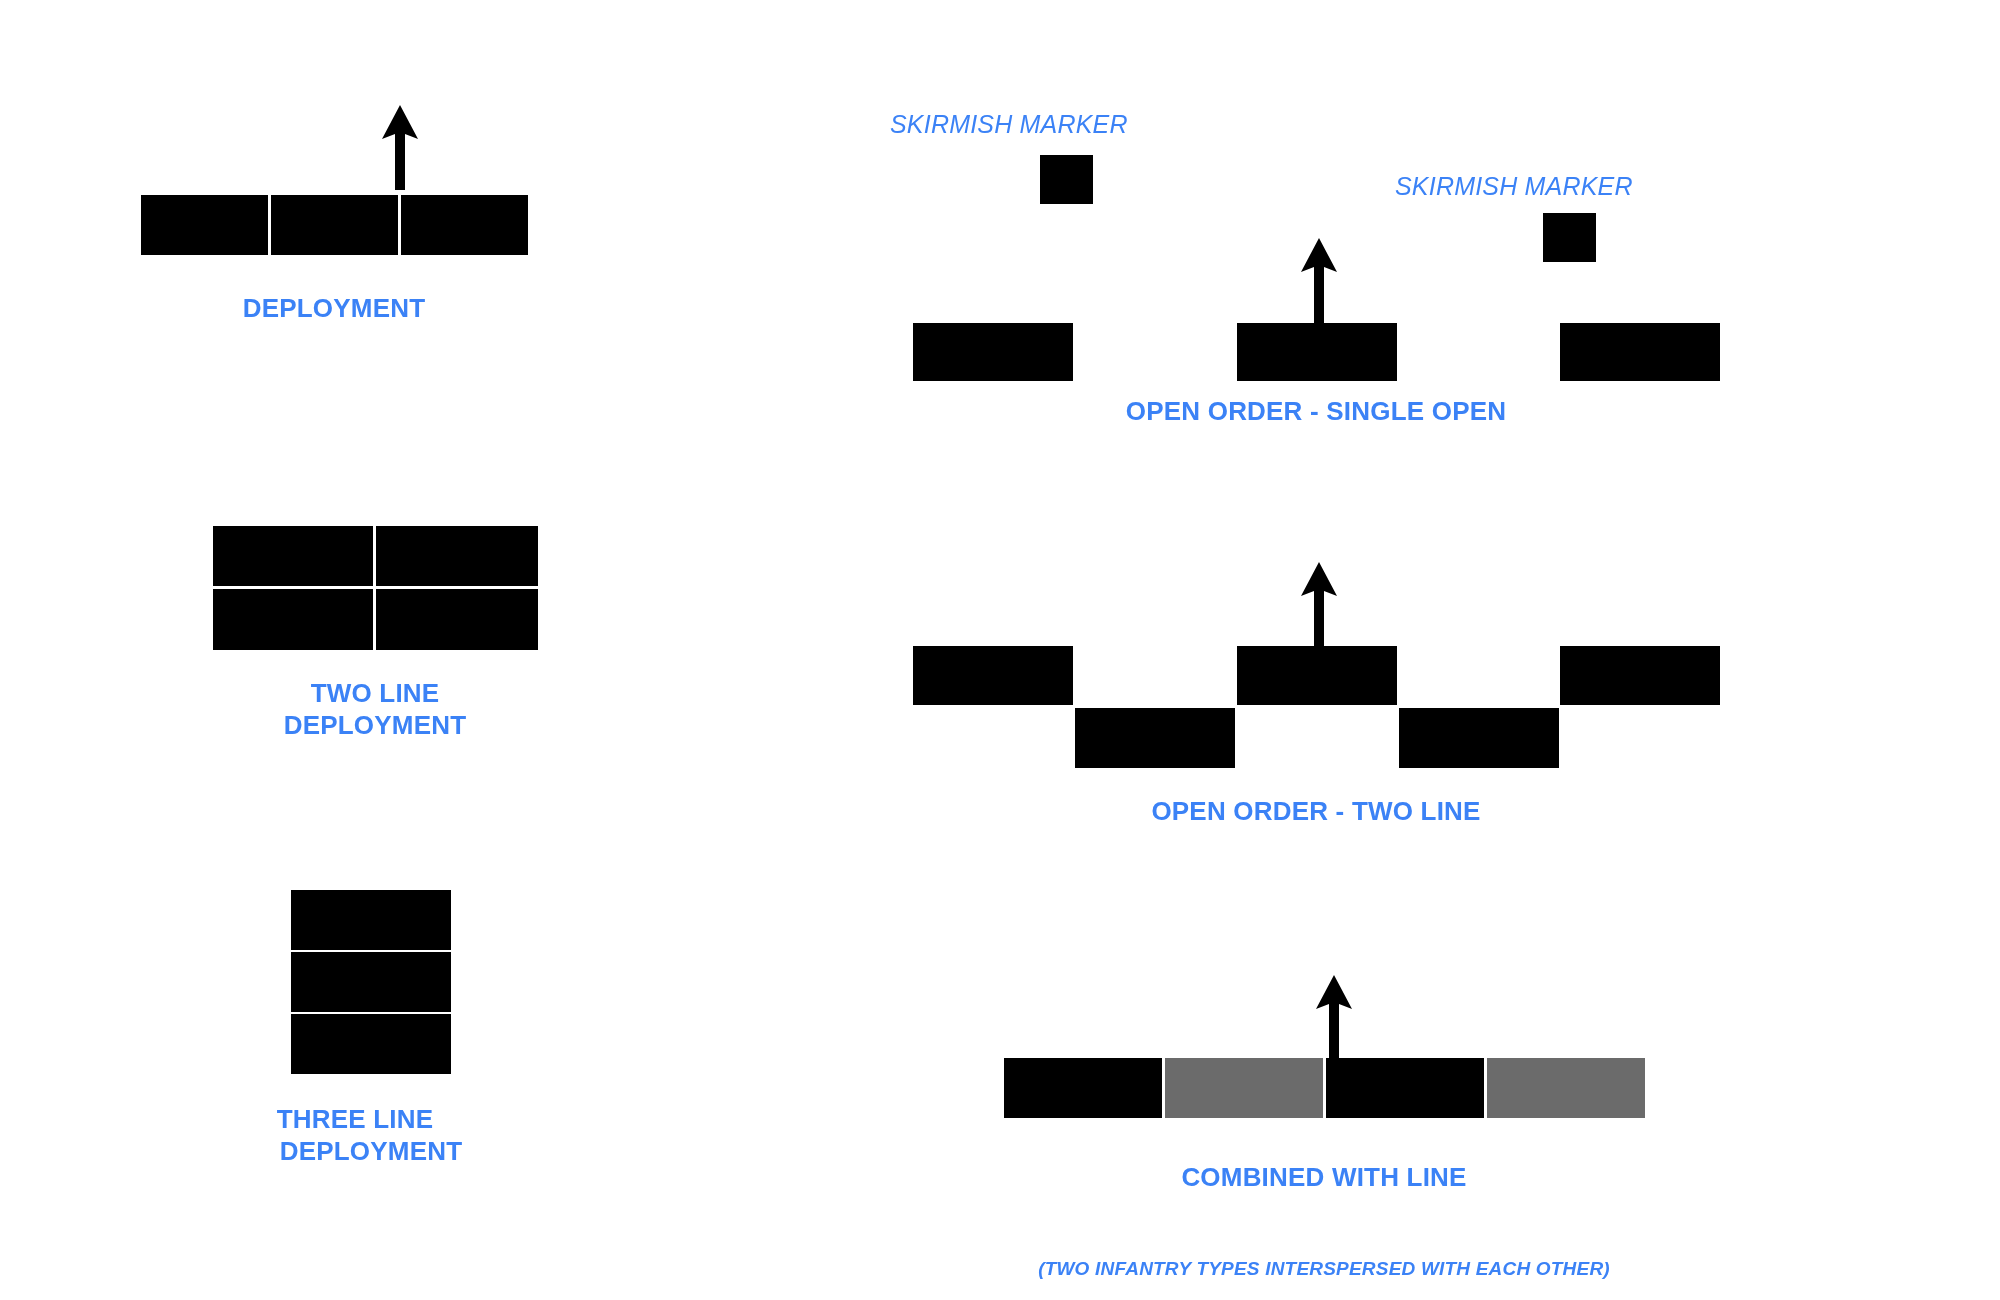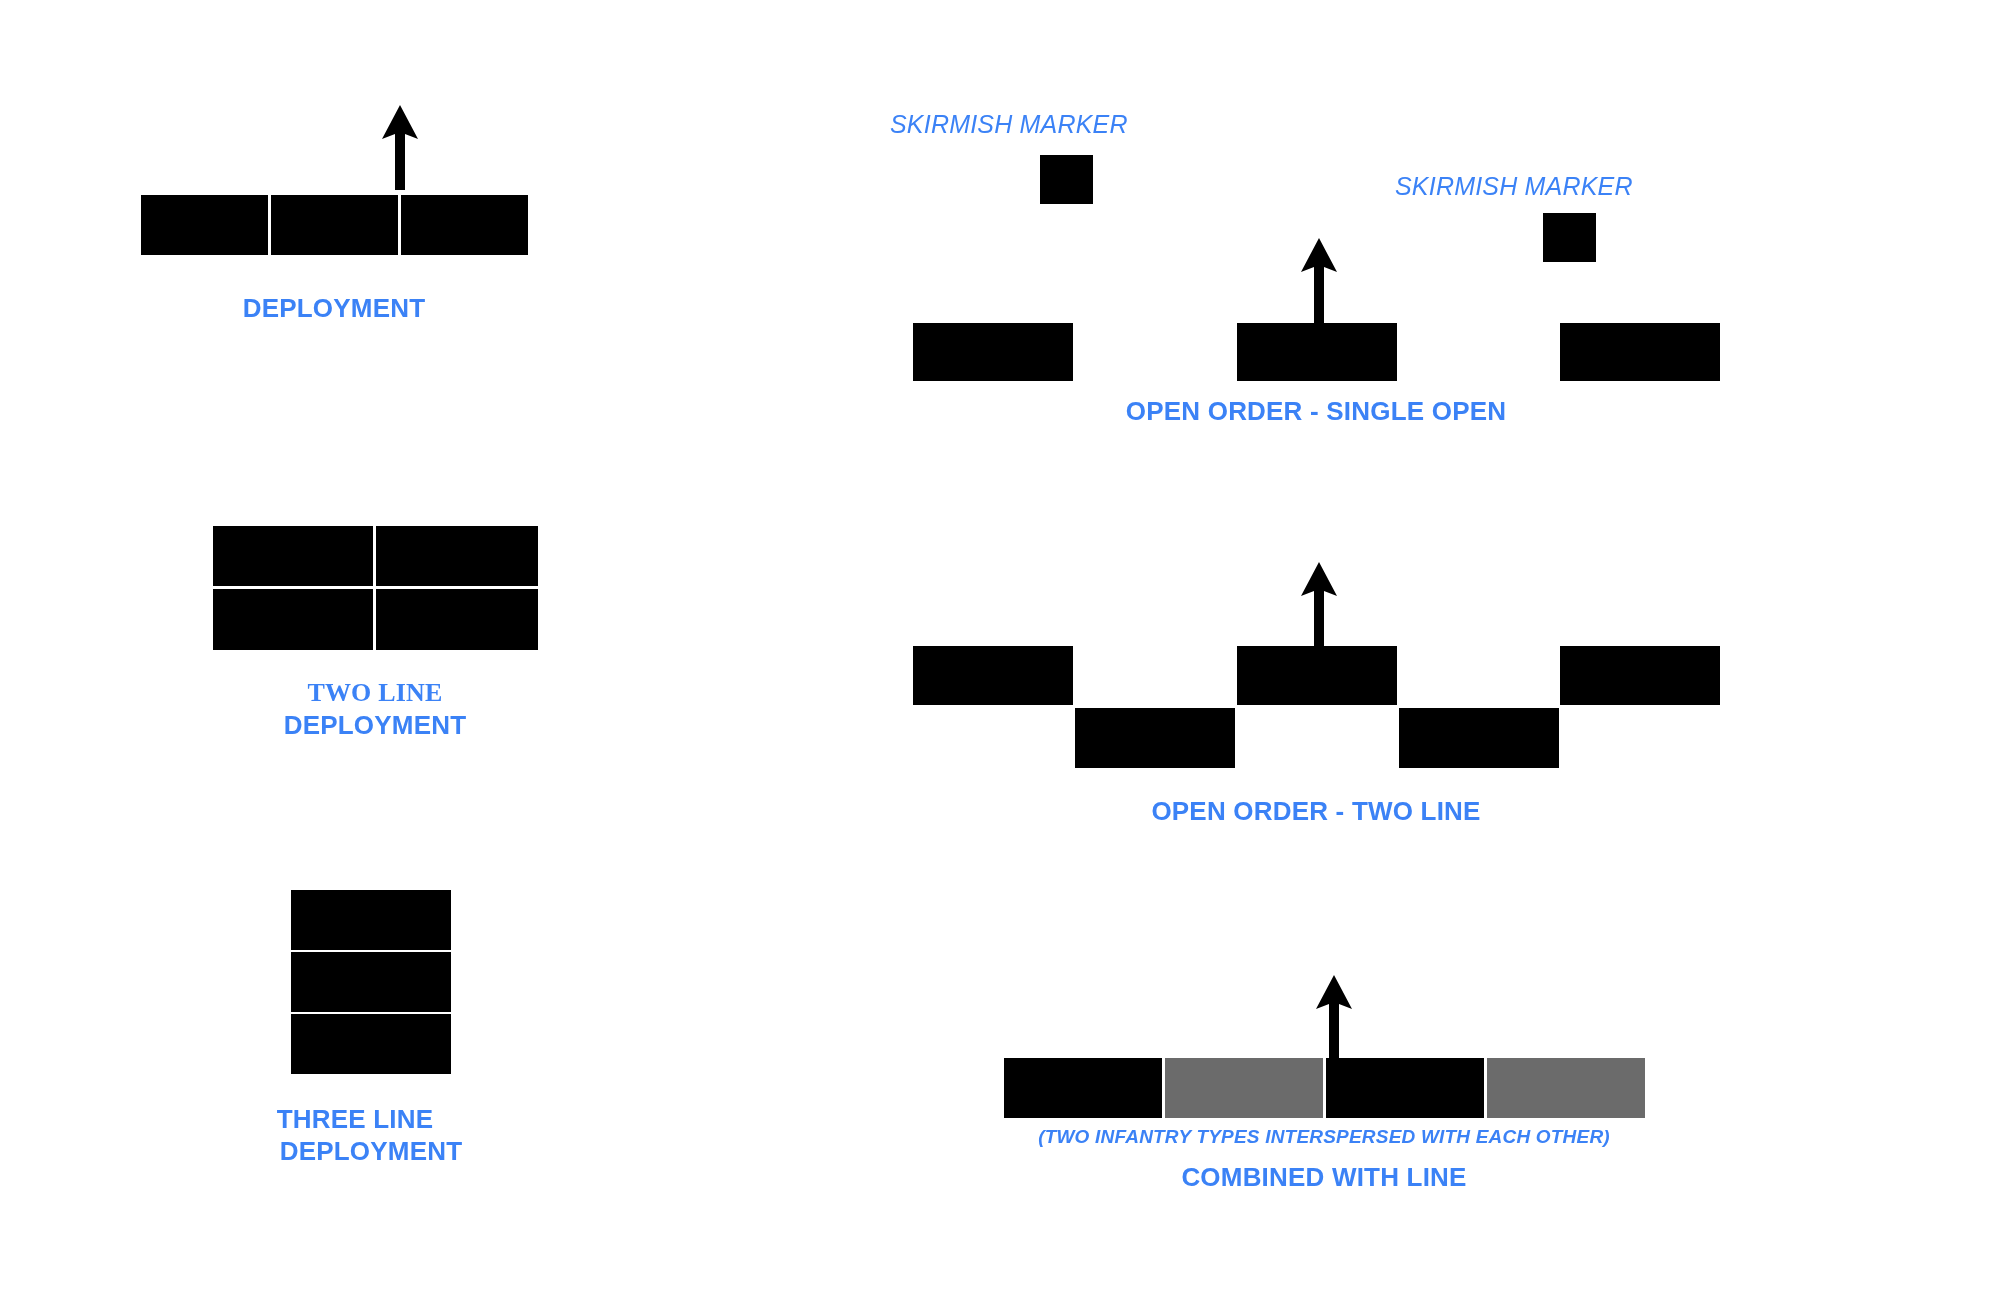--- a/index.html
+++ b/index.html
@@ -72,21 +72,21 @@
     <div class="unit" style="left:271px;top:195px;width:127px;height:60px;"></div>
     <div class="unit" style="left:401px;top:195px;width:127px;height:60px;"></div>
     <div class="label title" style="left:134px;top:293px;width:400px;">DEPLOYMENT</div>
   </div>
 
   <div class="group" style="left:0;top:0;width:660px;height:0;">
     <div class="unit" style="left:213px;top:526px;width:160px;height:60px;"></div>
     <div class="unit" style="left:376px;top:526px;width:162px;height:60px;"></div>
     <div class="unit" style="left:213px;top:589px;width:160px;height:61px;"></div>
     <div class="unit" style="left:376px;top:589px;width:162px;height:61px;"></div>
-    <div class="label title" style="left:175px;top:678px;width:400px;font-family:Liberation Serif, serif;">TWO LINE</div>
+    <div class="label title" style="left:175px;top:678px;width:400px;">TWO LINE</div>
     <div class="label title" style="left:175px;top:710px;width:400px;">DEPLOYMENT</div>
   </div>
 
   <div class="group" style="left:0;top:0;width:660px;height:0;">
     <div class="unit" style="left:291px;top:890px;width:160px;height:60px;"></div>
     <div class="unit" style="left:291px;top:952px;width:160px;height:60px;"></div>
     <div class="unit" style="left:291px;top:1014px;width:160px;height:60px;"></div>
     <div class="label title" style="left:155px;top:1104px;width:400px;">THREE LINE</div>
     <div class="label title" style="left:171px;top:1136px;width:400px;">DEPLOYMENT</div>
   </div>
@@ -134,16 +134,16 @@
         <path d="M22 0 L40 34 L27 29 L27 85 L17 85 L17 29 L4 34 Z" fill="#000000"></path>
       </svg>
     </div>
 
     <div class="unit" style="left:1004px;top:1058px;width:158px;height:60px;"></div>
     <div class="unit grey" style="left:1165px;top:1058px;width:158px;height:60px;"></div>
     <div class="unit" style="left:1326px;top:1058px;width:158px;height:60px;"></div>
     <div class="unit grey" style="left:1487px;top:1058px;width:158px;height:60px;"></div>
 
     <div class="label title" style="left:1024px;top:1162px;width:600px;">COMBINED WITH LINE</div>
-    <div class="label subcaption" style="left:974px;top:1126px;width:700px;">(TWO INFANTRY TYPES INTERSPERSED WITH EACH OTHER)</div>
+    <div class="label subcaption" style="left:974px;top:1258px;width:700px;">(TWO INFANTRY TYPES INTERSPERSED WITH EACH OTHER)</div>
   </div>
 
 </div>
 
 </body></html>

